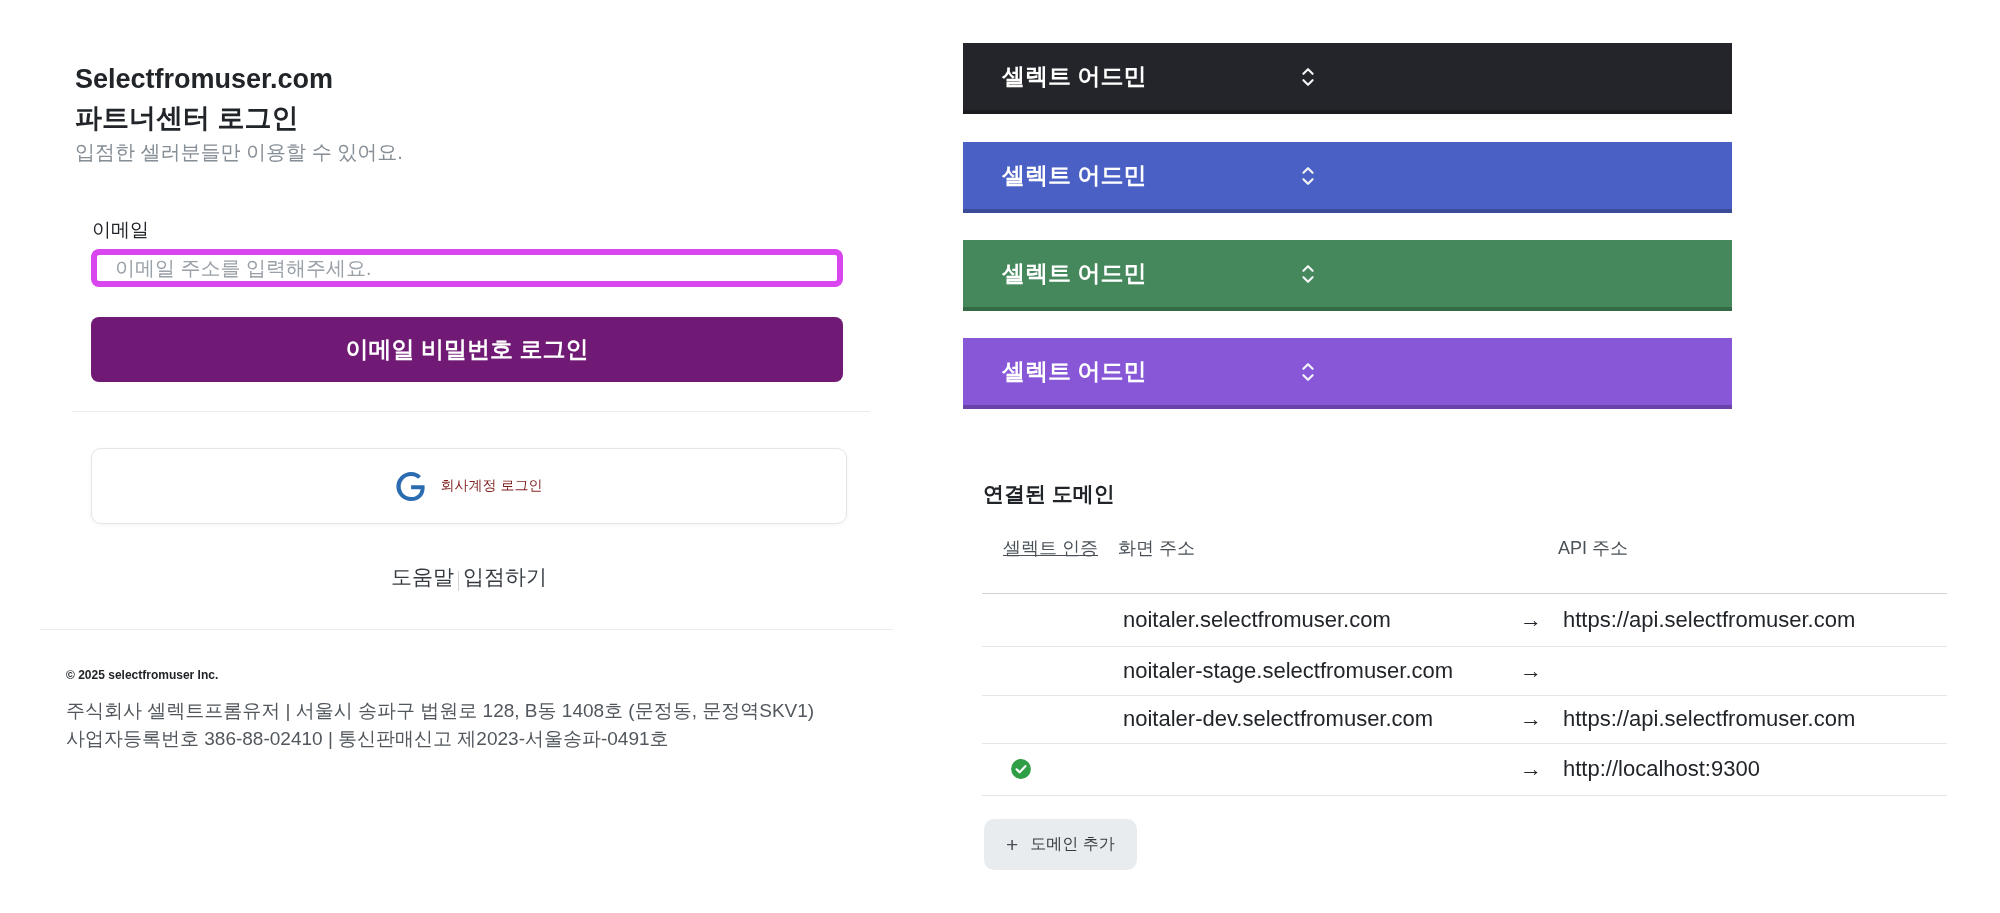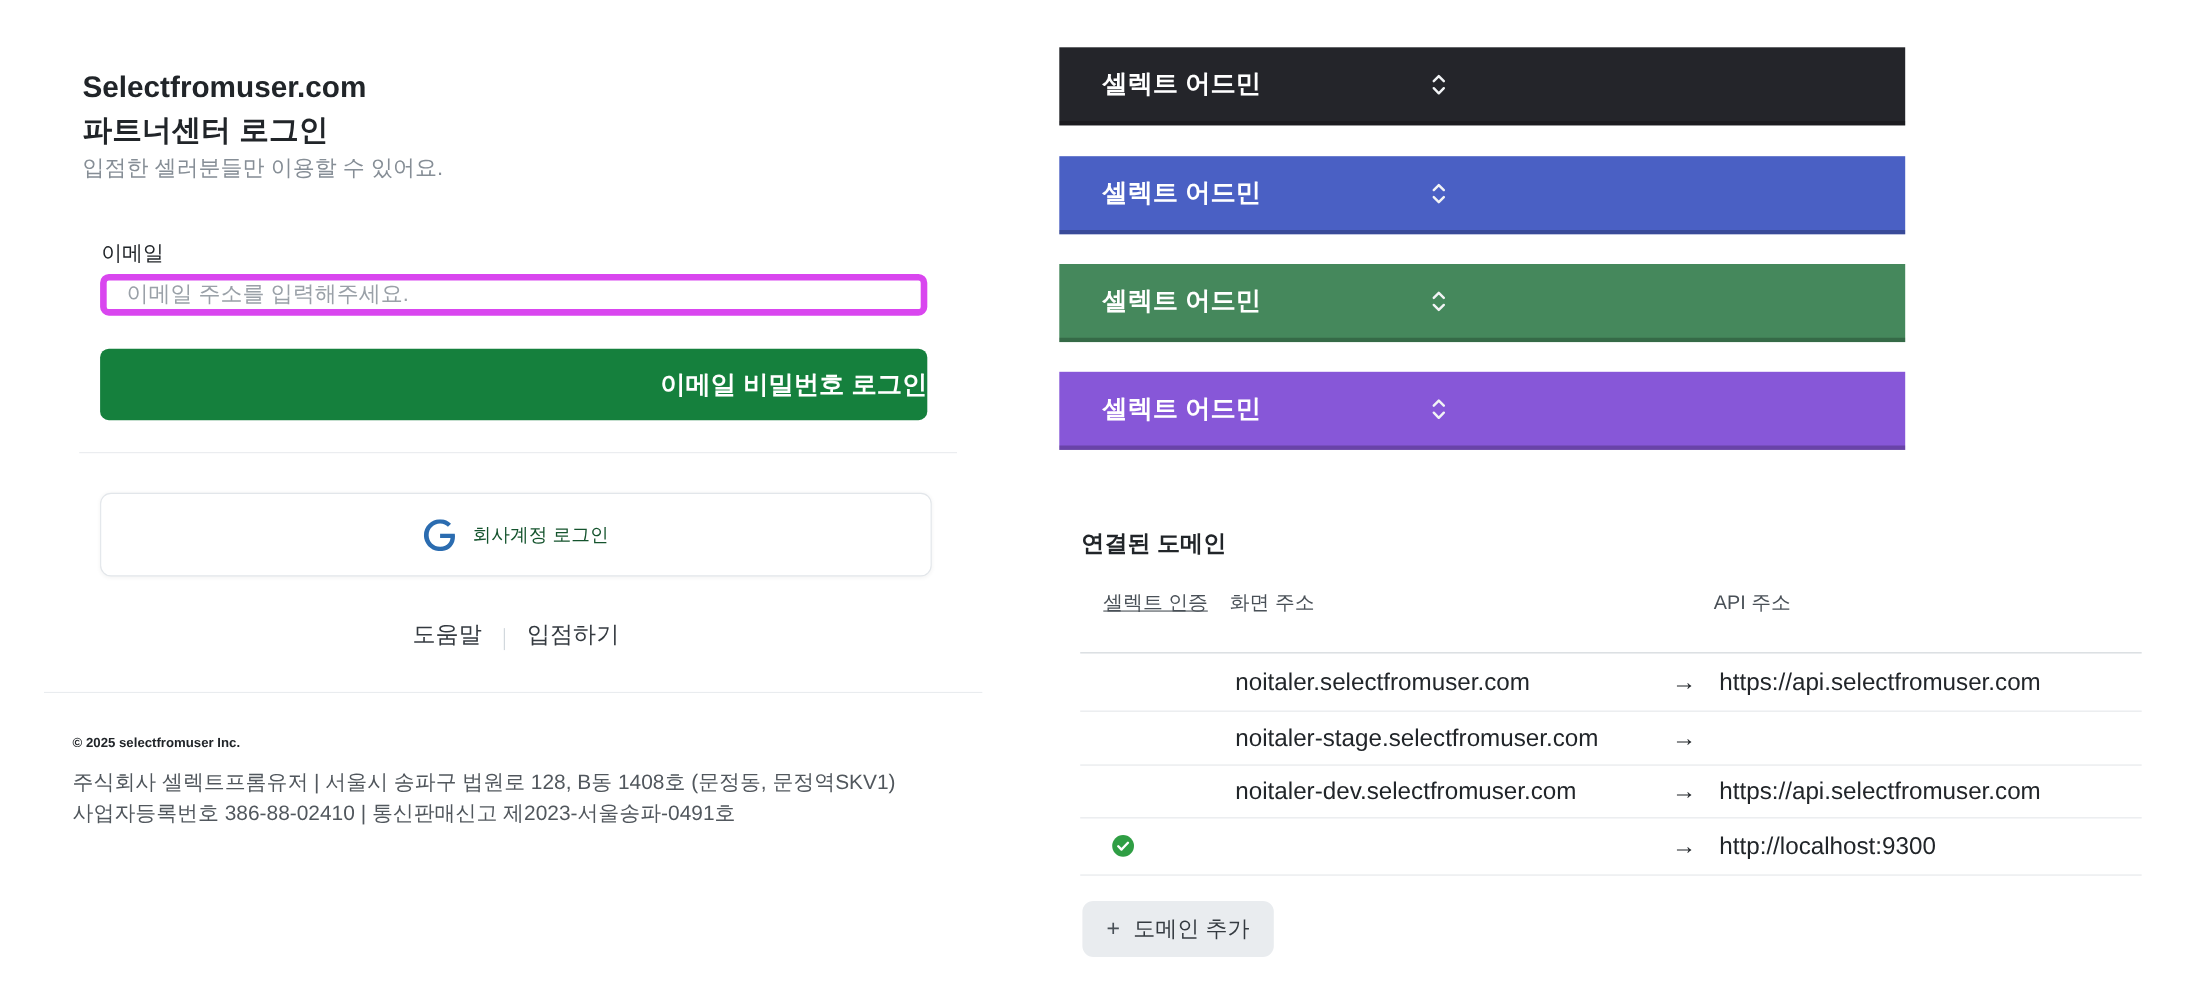--- a/index.html
+++ b/index.html
@@ -26,24 +26,24 @@
                 font-family:"Liberation Sans","DejaVu Sans",sans-serif; }
 
   .divider1 { left:72px;  top:411px; width:798px; height:1px; background:#e9ecef; }
   .divider2 { left:40px;  top:629px; width:853px; height:1px; background:#e9ecef; }
 
   .google-btn { left:91px; top:448px; width:756px; height:76px; background:#ffffff;
                 border:1px solid #e2e6ea; border-radius:10px; cursor:pointer;
                 box-shadow:0 1px 4px rgba(0,0,0,.05);
                 display:flex; align-items:center; justify-content:center; gap:16px;
                 font-family:"Liberation Sans","DejaVu Sans",sans-serif; }
-  .google-btn .g-label { font-size:17px; color:#14532d; }
+  .google-btn .g-label { font-size:14px; color:#7f1d1d; }
 
   .links-row { left:91px; top:563px; width:756px; height:28px;
-               display:flex; align-items:flex-end; justify-content:center; gap:20px; }
+               display:flex; align-items:flex-end; justify-content:center; gap:4px; }
   .links-row a { font-size:21px; color:#343a40; text-decoration:none; cursor:pointer; }
   .link-sep { width:1px; height:20px; background:#ced4da; }
 
   .foot1 { left:66px; top:668px; font-size:12px; font-weight:700; color:#212529; }
   .foot2 { left:66px; top:698px; font-size:19px; color:#51575d; }
   .foot3 { left:66px; top:726px; font-size:19px; color:#51575d; }
 
   
   .bar { left:963px; width:769px; height:71px; display:flex; align-items:center;
          padding-left:39px; cursor:pointer;
@@ -68,33 +68,33 @@
   .cell-check  { left:24px;  height:22px; }
   .cell-screen { left:137px; }
   .cell-arrow  { left:534px; font-size:20px; color:#8a9199; }
   .cell-api    { left:577px; }
 
   .add-domain-btn { left:984px; top:819px; height:51px; padding:0 22px;
                     background:#e9ecef; border:none; border-radius:10px; cursor:pointer;
                     display:flex; align-items:center; gap:12px;
                     font-family:"Liberation Sans","DejaVu Sans",sans-serif; }
   .add-domain-btn .plus { font-size:21px; color:#495057; }
-  .add-domain-btn .lbl  { font-size:20px; color:#343a40; }
+  .add-domain-btn .lbl  { font-size:16px; color:#343a40; }
 </style>
 </head>
 <body>
 
 <div class="abs brand">Selectfromuser.com</div>
 <div class="abs title">파트너센터 로그인</div>
 <div class="abs subtitle">입점한 셀러분들만 이용할 수 있어요.</div>
 
 <label class="abs email-label">이메일</label>
 <input class="abs email-input" type="text" placeholder="이메일 주소를 입력해주세요." style="">
 
-<button class="abs submit-btn" style="background-color: #15803d; text-align: right;">이메일 비밀번호 로그인</button>
+<button class="abs submit-btn" style="background-color: #701a75;">이메일 비밀번호 로그인</button>
 
 <div class="abs divider1"></div>
 
 <button class="abs google-btn">
   <span style="display:flex;">
     <svg width="29" height="29" viewBox="0 0 24 24">
       <path fill="#2b6cb0" d="M12.48 10.92v3.28h7.84c-.24 1.84-.85 3.19-1.79 4.13-1.15 1.15-2.93 2.4-6.05 2.4-4.83 0-8.6-3.89-8.6-8.72s3.77-8.72 8.6-8.72c2.6 0 4.51 1.03 5.91 2.35l2.31-2.31C18.75 1.44 16.13 0 12.48 0 5.87 0 .31 5.39.31 12s5.56 12 12.17 12c3.57 0 6.27-1.17 8.37-3.36 2.16-2.16 2.84-5.21 2.84-7.67 0-.76-.05-1.47-.17-2.05h-11.04z"></path>
     </svg>
   </span>
   <span class="g-label">회사계정 로그인</span>

